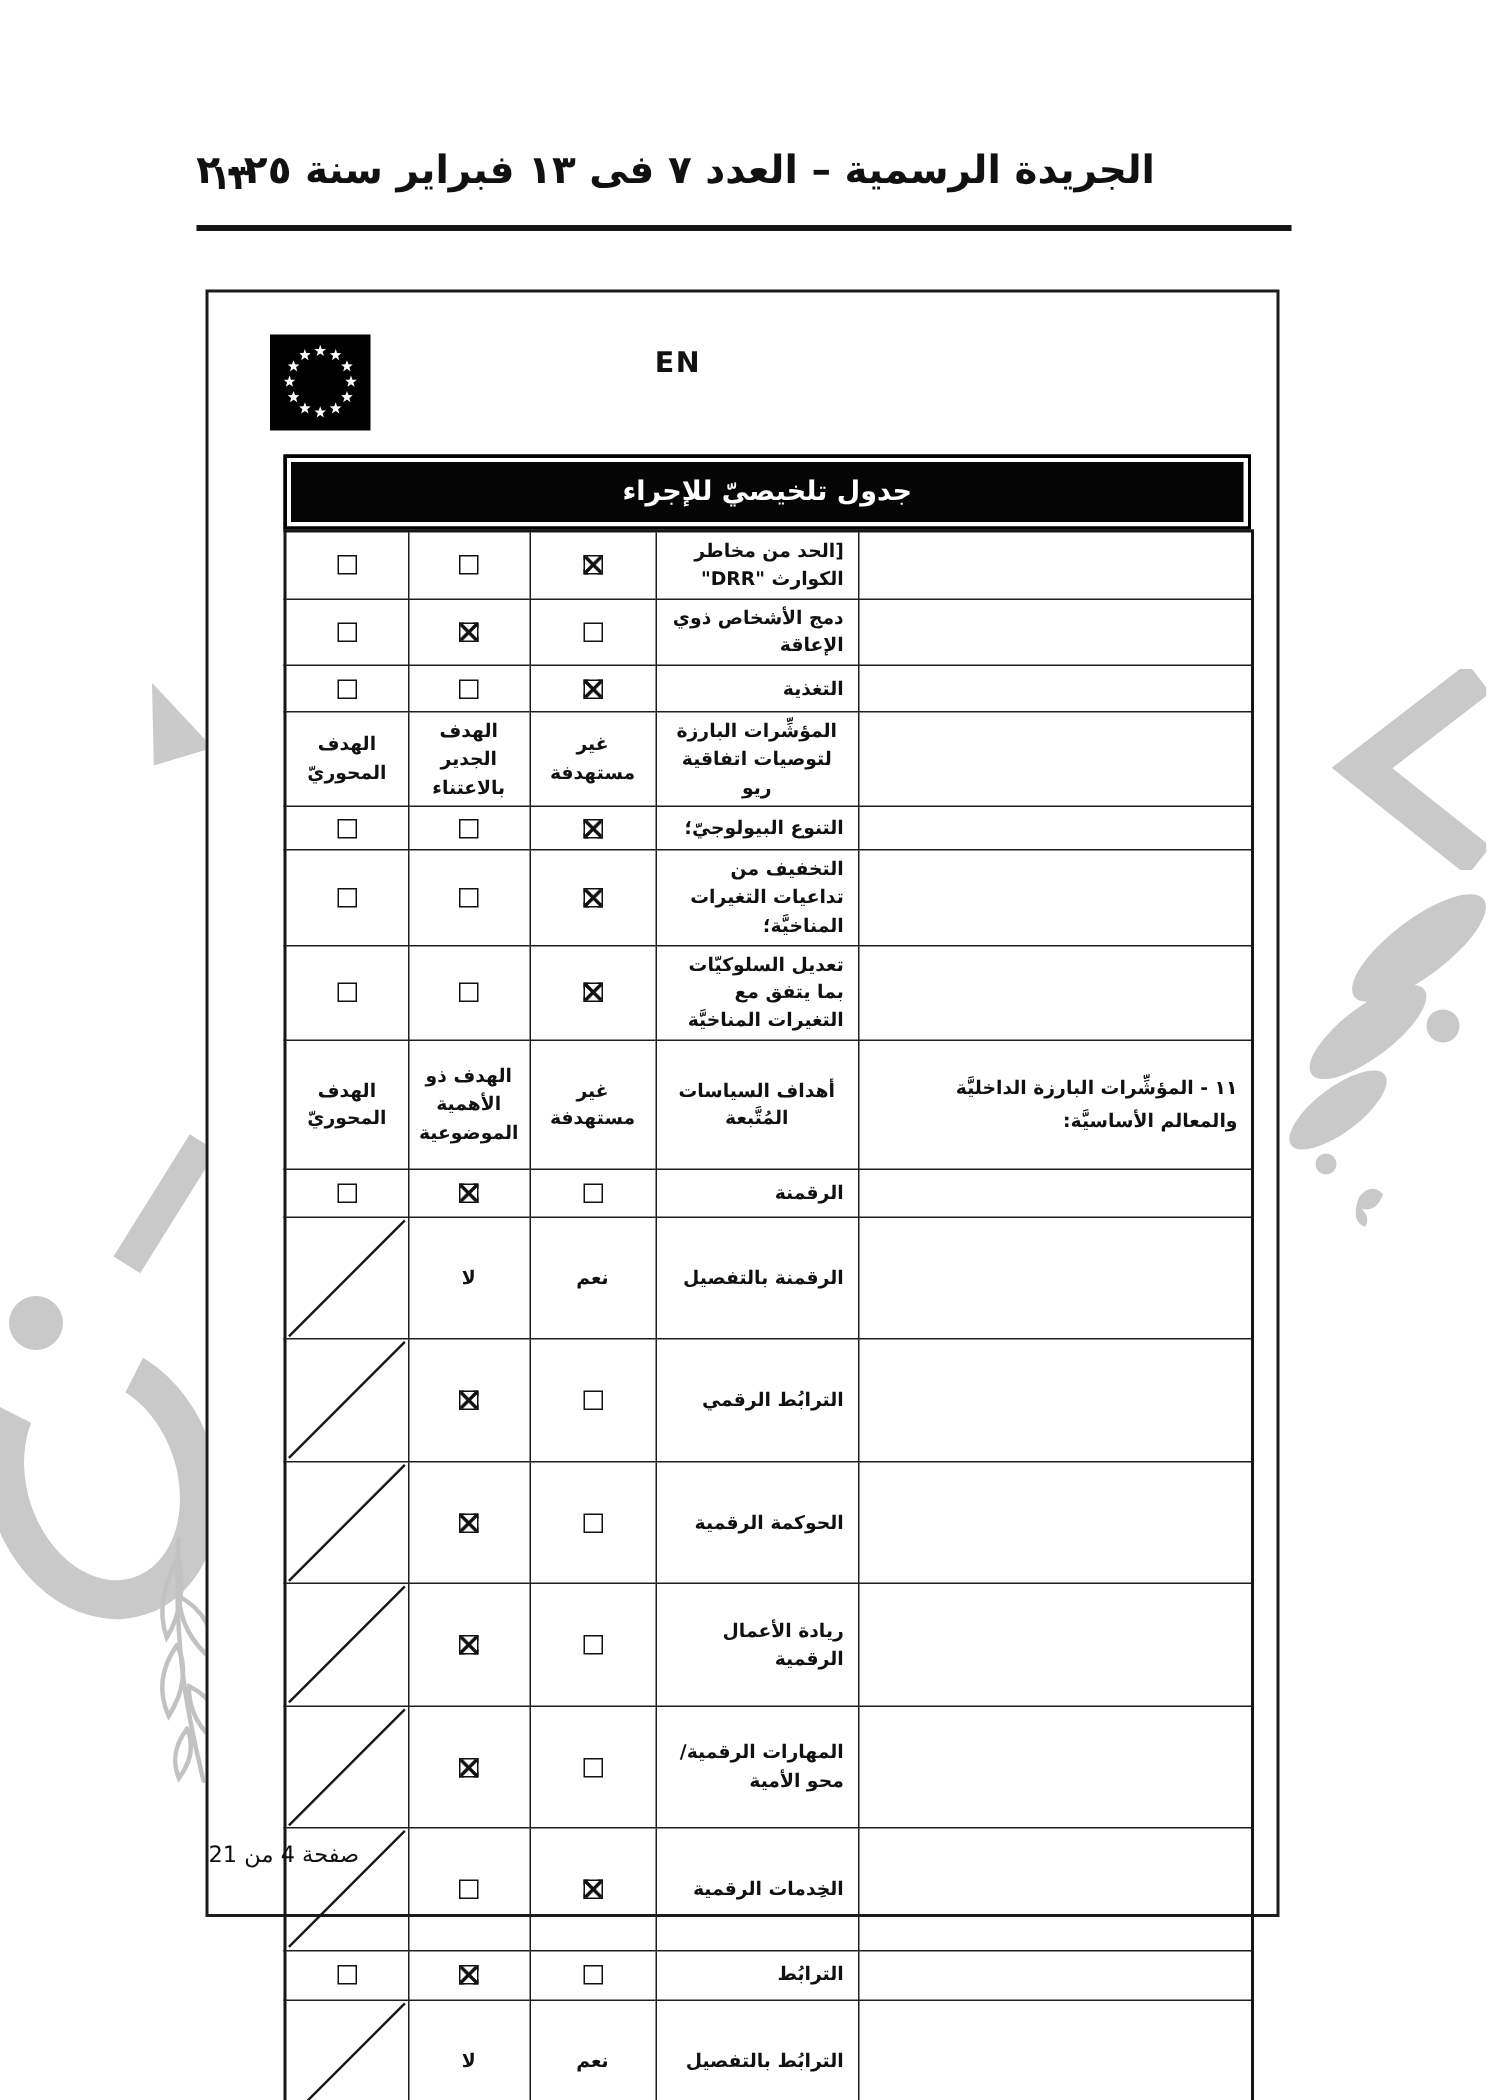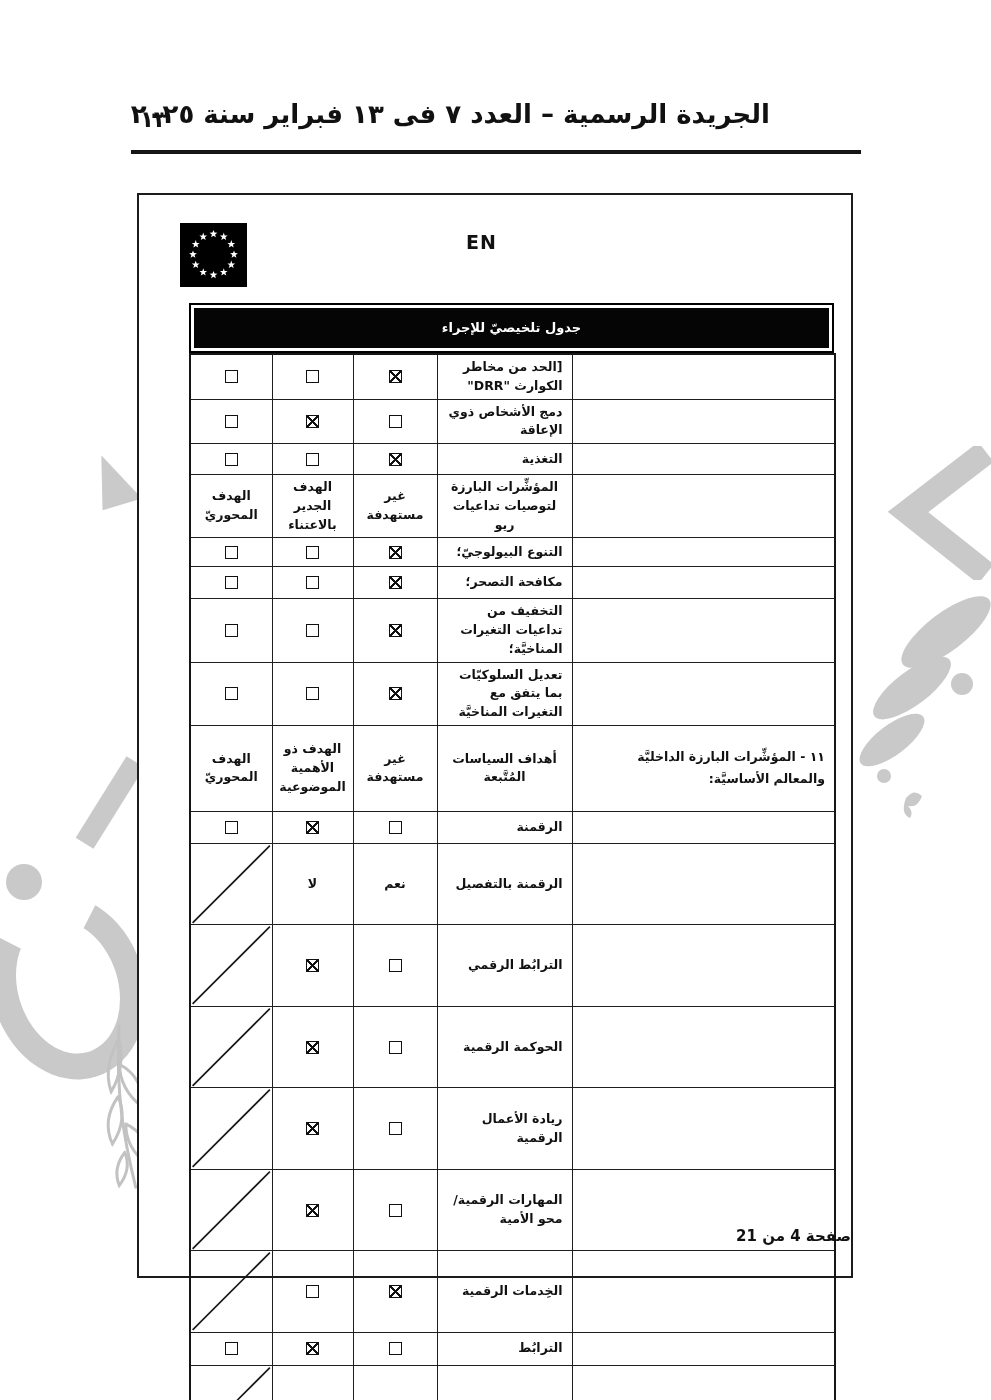--- a/index.html
+++ b/index.html
@@ -46,30 +46,30 @@
 
   
   #document-page {
     left:137px; top:193px; width:716px; height:1085px;
     background:#fff; border:2px solid #1c1c1c; z-index:1;
   }
   #eu-flag {
     left:41px; top:28px; width:67px; height:64px; background:#000;
   }
   #language-label {
-    left:268px; top:36px; width:90px; text-align:right;
+    left:268px; top:36px; width:90px; text-align:center;
     font-size:19px; font-weight:bold; letter-spacing:1px;
   }
   #table-title-bar {
     left:50px; top:108px; width:645px; height:50px;
     background:#050505; border:2px solid #000; box-shadow:inset 0 0 0 3px #fff;
     display:flex; align-items:center; justify-content:center;
   }
   #table-title-bar .bar-text {
-    color:#fff; font-weight:bold; font-size:13px; direction:rtl;
+    color:#fff; font-weight:bold; font-size:18px; direction:rtl;
     background:#050505; padding:2px 16px; line-height:1.4;
   }
 
   
   #summary-table {
     position:absolute; left:50px; top:158px; width:645px;
     border-collapse:collapse; table-layout:fixed; direction:rtl;
     border:2px solid #161616;
   }
   #summary-table td {
@@ -90,22 +90,22 @@
   }
   .cb.x {
     background:
       linear-gradient(45deg,  transparent 42%, #111 42%, #111 58%, transparent 58%),
       linear-gradient(135deg, transparent 42%, #111 42%, #111 58%, transparent 58%);
   }
   td.diag { padding:0; }
   td.diag svg { display:block; width:100%; height:100%; }
 
   #page-footer {
-    left:0; top:1032px; width:100%; text-align:right;
-    font-size:15px; font-weight:bold; direction:rtl;
+    left:0; top:1032px; width:100%; text-align:left;
+    font-size:15px; font-weight:normal; direction:rtl;
   }
 </style>
 </head>
 <body>
 
 <div class="wm" id="wm-left-wedge"></div>
 <div class="wm" id="wm-slash"></div>
 <div class="wm" id="wm-dot"></div>
 <div class="wm" id="wm-arc"></div>
 
@@ -195,35 +195,28 @@
         </tr>
         <tr style="height: 31px;">
           <td></td>
           <td class="lblcell">التغذية</td>
           <td><span class="cb x"></span></td>
           <td><span class="cb"></span></td>
           <td><span class="cb"></span></td>
         </tr>
         <tr style="height: 59px;">
           <td></td>
-          <td class="lblcell center">المؤشِّرات البارزة لتوصيات تداعيات ريو</td>
+          <td class="lblcell center">المؤشِّرات البارزة لتوصيات اتفاقية ريو</td>
           <td class="hdr">غير مستهدفة</td>
           <td class="hdr">الهدف الجدير بالاعتناء</td>
           <td class="hdr">الهدف المحوريّ</td>
         </tr>
         <tr style="height: 29px;">
           <td></td>
           <td class="lblcell">التنوع البيولوجيّ؛</td>
-          <td><span class="cb x"></span></td>
-          <td><span class="cb"></span></td>
-          <td><span class="cb"></span></td>
-        </tr>
-        <tr style="height: 32px;">
-          <td></td>
-          <td class="lblcell">مكافحة التصحر؛</td>
           <td><span class="cb x"></span></td>
           <td><span class="cb"></span></td>
           <td><span class="cb"></span></td>
         </tr>
         <tr style="height: 55px; margin-top: 24px;">
           <td></td>
           <td class="lblcell">التخفيف من تداعيات التغيرات المناخيَّة؛</td>
           <td><span class="cb x"></span></td>
           <td><span class="cb"></span></td>
           <td><span class="cb"></span></td>

